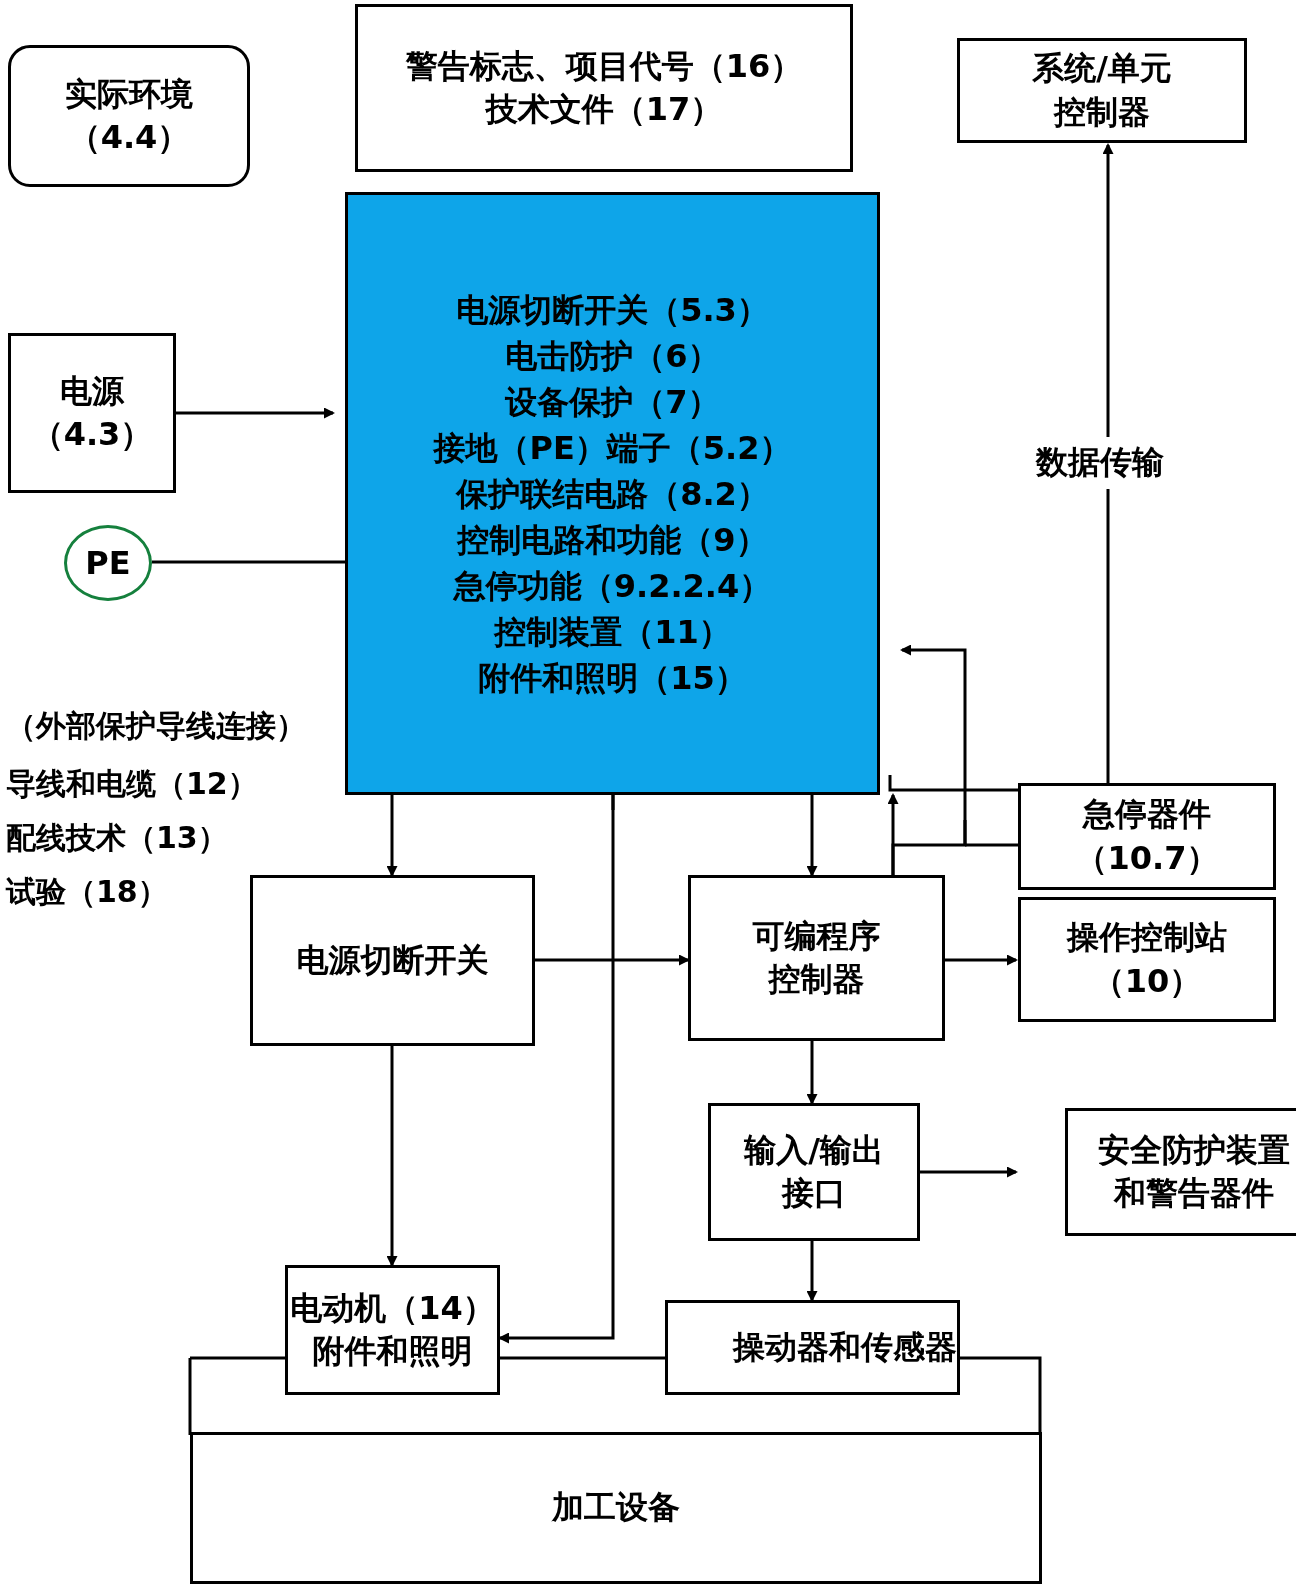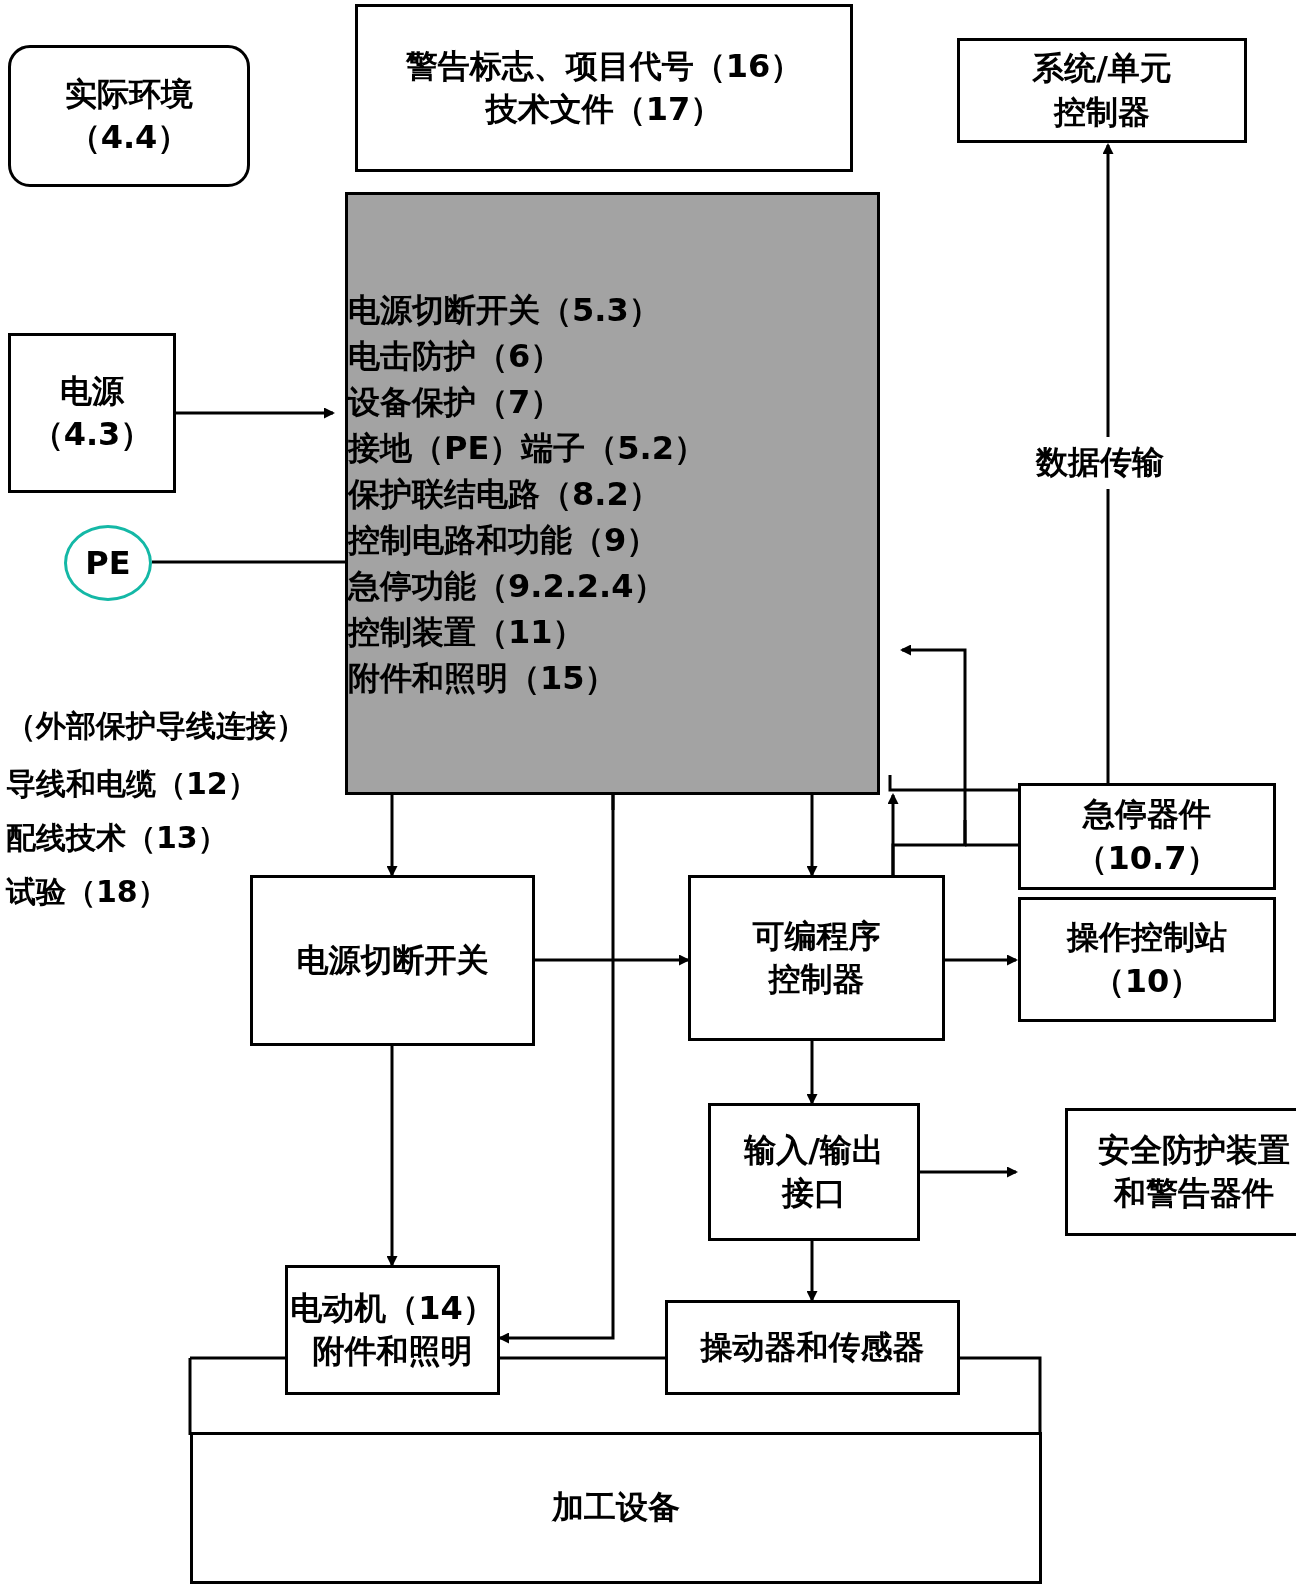--- a/index.html
+++ b/index.html
@@ -30,38 +30,39 @@
     text-align: center;
     line-height: 1.35;
     font-weight: 700;
     z-index: 3;
   }
   .rounded {
     border-radius: 22px;
   }
   .circle {
     position: absolute;
-    border: 3px solid #14b8a6;
+    border: 3px solid #15803d;
     border-radius: 50%;
     background: #fff;
     box-sizing: border-box;
     display: flex;
     align-items: center;
     justify-content: center;
     font-weight: 700;
     z-index: 4;
   }
   .mainlist {
     position: absolute;
     border: 3px solid #000;
-    background: #a3a3a3;
+    background: #0ea5e9;
     box-sizing: border-box;
     display: flex;
     flex-direction: column;
     justify-content: center;
+    align-items: center;
     z-index: 3;
   }
   .mainlist .line {
     font-weight: 700;
     line-height: 1.0;
     padding: 7px 0;
     white-space: nowrap;
   }
   .freetext {
     position: absolute;
@@ -208,21 +209,21 @@
   <div class="box t32" style="left:1018px; top:1108px; width:258px; height:128px;margin-left:47px;">
     <div>安全防护装置</div>
     <div>和警告器件</div>
   </div>
 
   <div class="box t32" style="left:285px; top:1265px; width:215px; height:130px;">
     <div>电动机（14）</div>
     <div>附件和照明</div>
   </div>
 
-  <div class="box t32" style="left:665px; top:1300px; width:295px; height:95px;">
+  <div class="box t32" style="left:665px; top:1300px; width:295px; height:95px;align-items:flex-end;">
     <div>操动器和传感器</div>
   </div>
 
   <div class="box t32" style="left:190px; top:1432px; width:852px; height:152px;">
     <div>加工设备</div>
   </div>
 
 </div>
 
 </body></html>

